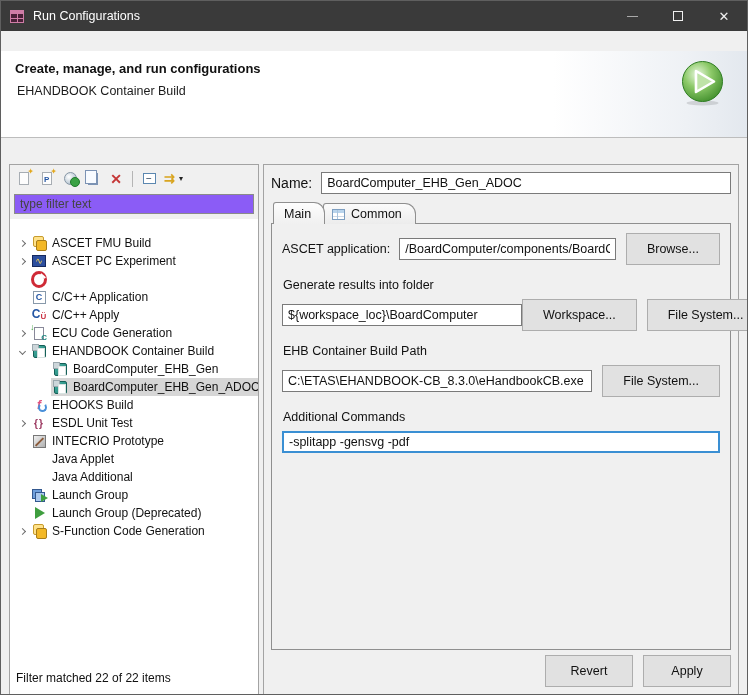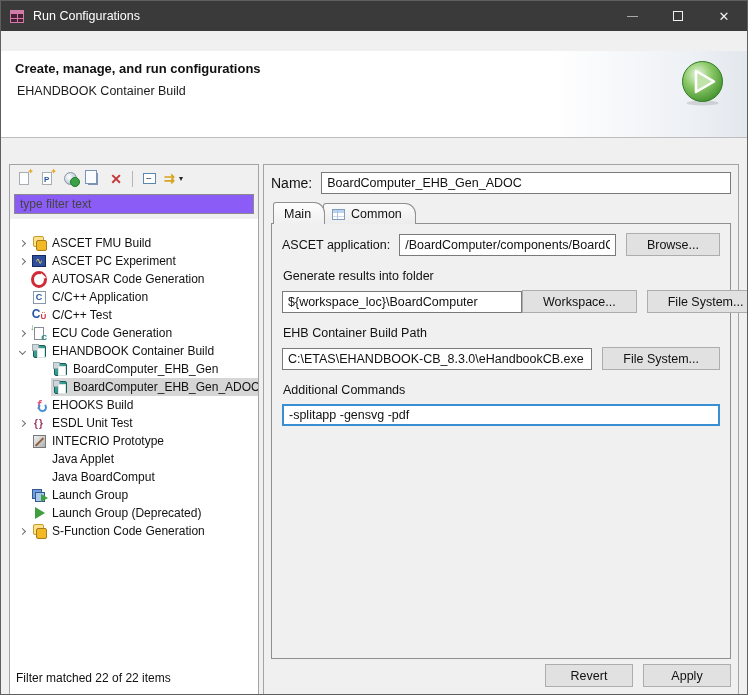--- a/index.html
+++ b/index.html
@@ -137,21 +137,21 @@
   .table-icon { width:13px; height:11px; border:1px solid #7d9ec0; position:relative; margin-right:6px;
                 background:linear-gradient(#b9d4ec,#b9d4ec) top/100% 3px no-repeat, #fff; }
   .table-icon::after { content:""; position:absolute; left:4px; top:0; bottom:0; width:1px; background:#aac4dd; }
   .table-icon::before { content:""; position:absolute; left:0; right:0; top:6px; height:1px; background:#cdd9e6; }
 
   .tab-content { flex:1; min-height:0; border:1px solid #8f8f8f; background:#f0f0f0; position:relative; z-index:1;
                  padding:9px 10px 10px 10px; display:flex; flex-direction:column; }
   .frow { flex:none; display:flex; align-items:center; }
   .frow .lbl { font-size:12.5px; color:#111; margin-right:9px; white-space:nowrap; }
   .flabel { flex:none; font-size:12.5px; color:#111; margin:13px 0 7px 1px; }
-  .btn { height:23px; min-width:88px; background:#e1e1e1; border:1px solid #adadad; font-size:12.5px;
+  .btn { height:32px; min-width:88px; background:#e1e1e1; border:1px solid #adadad; font-size:12.5px;
          color:#111; font-family:inherit; padding:0 20px; }
   .frow .grow { flex:1; min-width:0; }
   .frow .gap { margin-left:10px; flex:none; }
   .frow .push { margin-left:auto; flex:none; }
   .fld.w240 { width:240px; flex:none; }
   .fld.focused { border:2px solid #3a8fd3; width:100%; }
 
   .apply-row { flex:none; display:flex; justify-content:flex-end; gap:10px; margin-top:5px; }
 
   
@@ -262,42 +262,41 @@
                 <span class="wv">∿</span>
               </span>
             <span class="tlabel">ASCET PC Experiment</span>
           </span>
         </div>
 
         <div class="trow">
           <span class="chev"></span>
           <span class="itemc">
             <span class="ticon i-autosar"></span>
-            <span class="tlabel">AUTOSAR Code Generation</span>
           </span>
         </div>
 
         <div class="trow">
           <span class="chev"></span>
           <span class="itemc">
             <span class="ticon i-capp">
                 <span class="cl">C</span>
               </span>
             <span class="tlabel">C/C++ Application</span>
           </span>
         </div>
 
         <div class="trow">
           <span class="chev"></span>
           <span class="itemc">
             <span class="ticon i-cunit">
                 <span class="cl">C</span>
                 <span class="ul">Ü</span>
               </span>
-            <span class="tlabel">C/C++ Test</span>
+            <span class="tlabel">C/C++ Apply</span>
           </span>
         </div>
 
         <div class="trow">
           <span class="chev">
               <i></i>
             </span>
           <span class="itemc">
             <span class="ticon i-ecu">
                 <span class="pg"></span>
@@ -373,21 +372,21 @@
           <span class="itemc">
             <span class="ticon i-none"></span>
             <span class="tlabel">Java Applet</span>
           </span>
         </div>
 
         <div class="trow">
           <span class="chev"></span>
           <span class="itemc">
             <span class="ticon i-none"></span>
-            <span class="tlabel">Java BoardComput</span>
+            <span class="tlabel">Java Additional</span>
           </span>
         </div>
 
         <div class="trow">
           <span class="chev"></span>
           <span class="itemc">
             <span class="ticon i-lgroup">
                 <span class="tri"></span>
               </span>
             <span class="tlabel">Launch Group</span>

